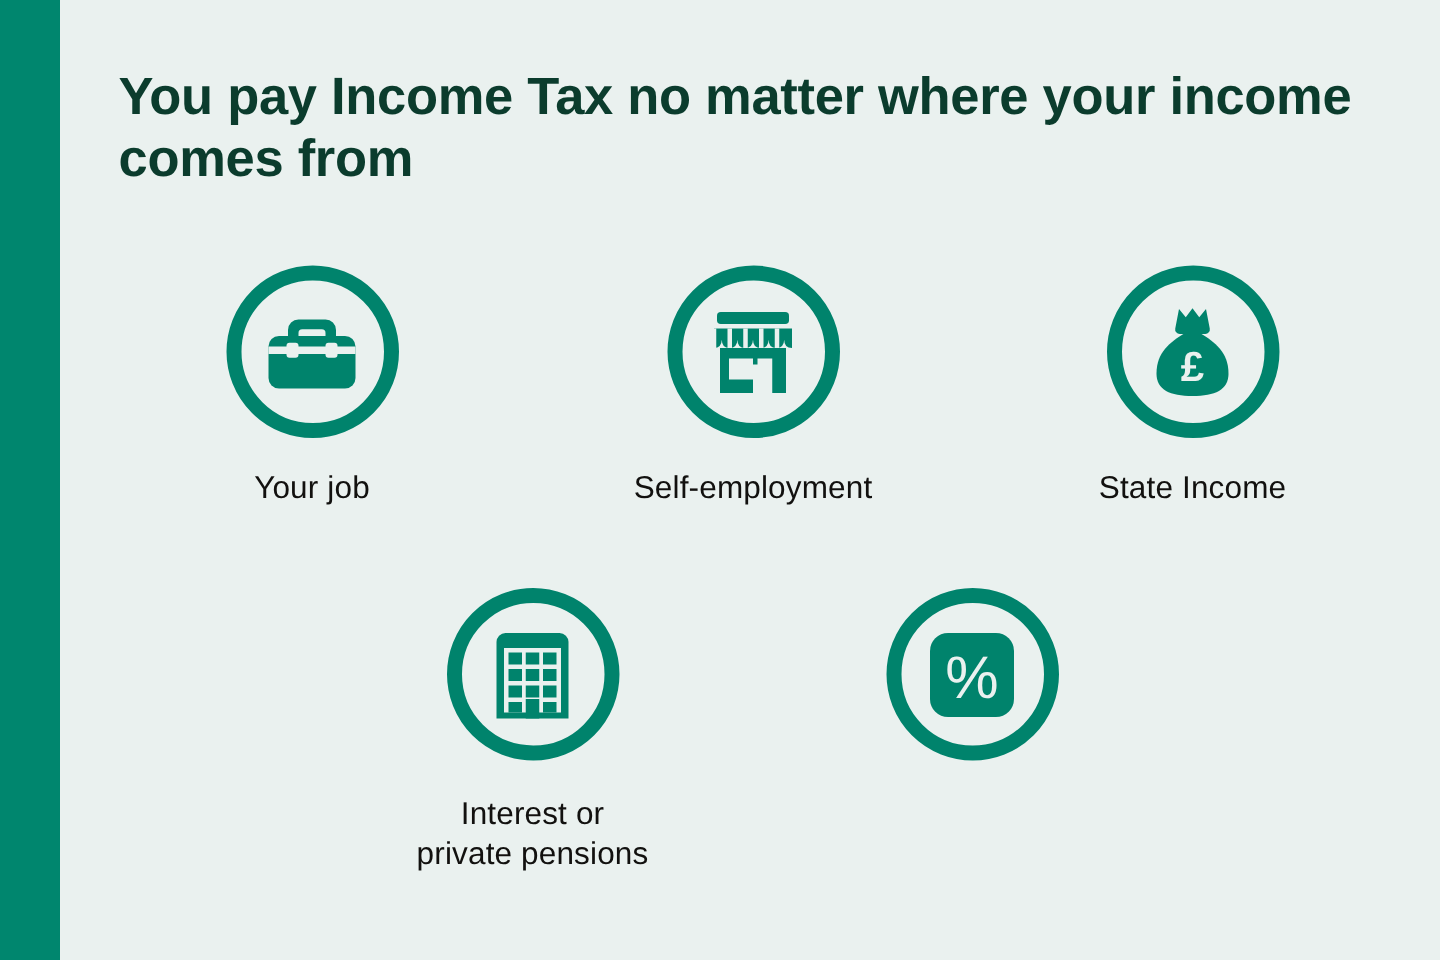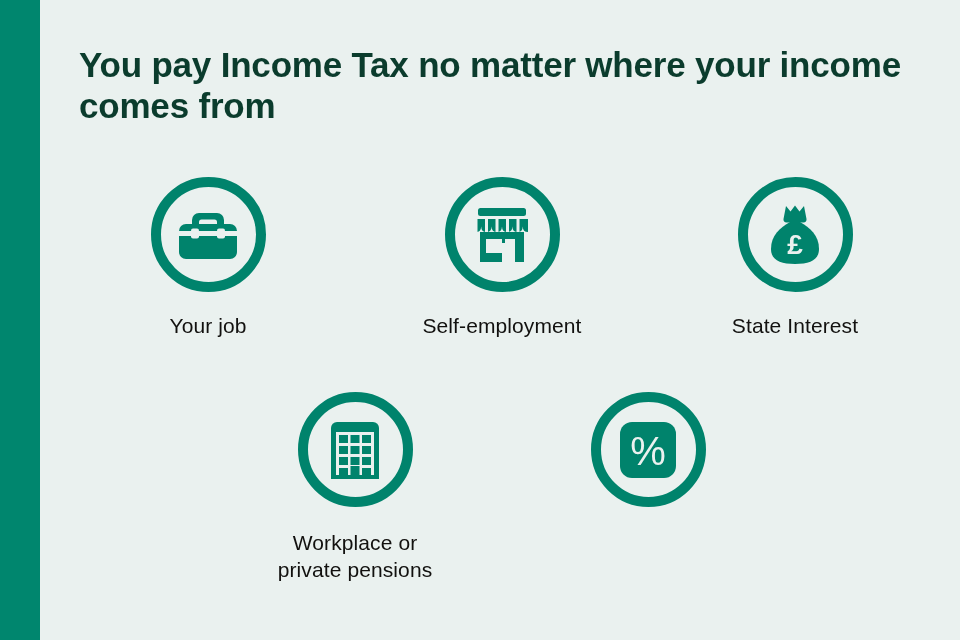--- a/index.html
+++ b/index.html
@@ -147,21 +147,21 @@
       </div>
 
       <div class="tile tile-r1 tile-pension">
         <div class="icon-ring">
           <svg width="62" height="62" viewBox="0 0 62 62">
             <path d="M22 2 l4.5 5.5 L31 1.5 l4.5 6 L40 2 l2.5 13 a3 3 0 0 1 -3 3.6 h-17 A3 3 0 0 1 19.5 15 Z" fill="#00836c"></path>
             <path d="M26 18 h10 c10 6 19 13 19 27 0 11 -9 15 -24 15 S7 56 7 45 C7 31 16 24 26 18 Z" fill="#00836c"></path>
             <text x="31" y="50" font-family="Liberation Sans, sans-serif" font-size="28" font-weight="bold" fill="#eaf1ef" text-anchor="middle">£</text>
           </svg>
         </div>
-        <div class="tile-label">State Interest</div>
+        <div class="tile-label">State Income</div>
       </div>
 
       <div class="tile tile-r2 tile-workplace">
         <div class="icon-ring">
           <svg width="58" height="62" viewBox="0 0 58 62">
             <path d="M5 9 a6 6 0 0 1 6 -6 h36 a6 6 0 0 1 6 6 v51 h-48 Z" fill="#00836c"></path>
             <path d="M10 13 h38 v43 h-38 Z" fill="#eaf1ef"></path>
             <rect x="13" y="16" width="9" height="8" fill="#00836c"></rect>
             <rect x="24.5" y="16" width="9" height="8" fill="#00836c"></rect>
             <rect x="36" y="16" width="9" height="8" fill="#00836c"></rect>
@@ -169,21 +169,21 @@
             <rect x="24.5" y="27" width="9" height="8" fill="#00836c"></rect>
             <rect x="36" y="27" width="9" height="8" fill="#00836c"></rect>
             <rect x="13" y="38" width="9" height="8" fill="#00836c"></rect>
             <rect x="24.5" y="38" width="9" height="8" fill="#00836c"></rect>
             <rect x="36" y="38" width="9" height="8" fill="#00836c"></rect>
             <rect x="13" y="49" width="9" height="7" fill="#00836c"></rect>
             <rect x="36" y="49" width="9" height="7" fill="#00836c"></rect>
             <rect x="24.5" y="47" width="9" height="13" fill="#00836c"></rect>
           </svg>
         </div>
-        <div class="tile-label">Workplace or
+        <div class="tile-label">Interest or
 private pensions</div>
       </div>
 
       <div class="tile tile-r2 tile-interest">
         <div class="icon-ring">
           <svg width="60" height="60" viewBox="0 0 60 60">
             <rect x="2" y="2" width="56" height="56" rx="12" fill="#00836c"></rect>
             <text x="30" y="45" font-family="Liberation Sans, sans-serif" font-size="40" fill="#eaf1ef" text-anchor="middle">%</text>
           </svg>
         </div>

